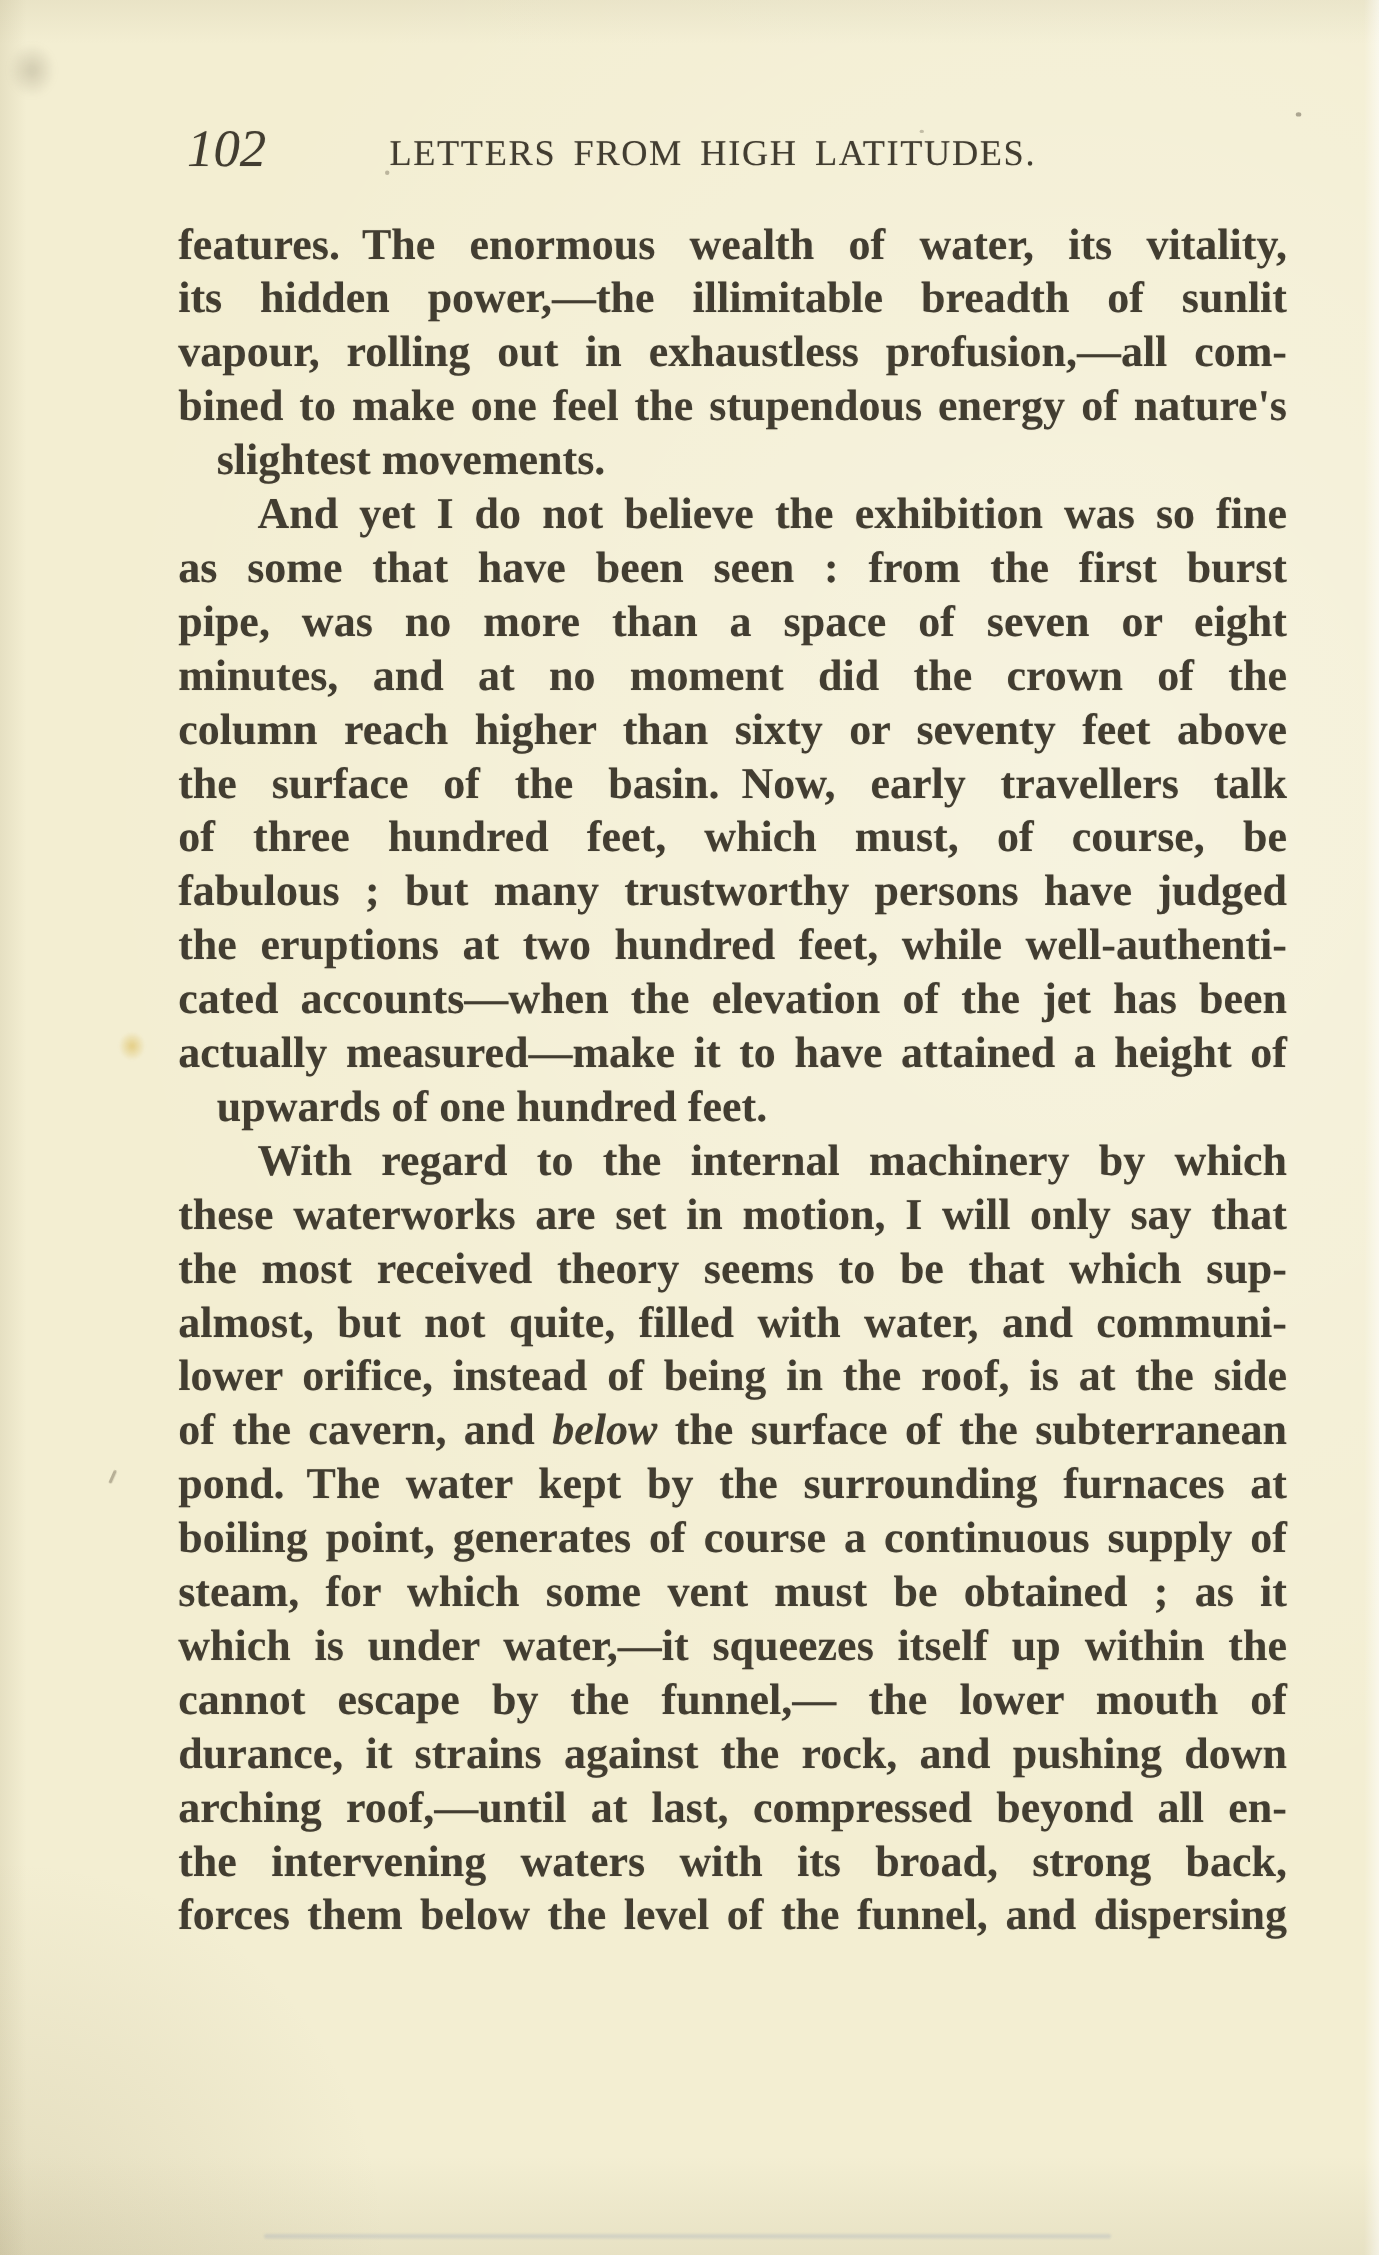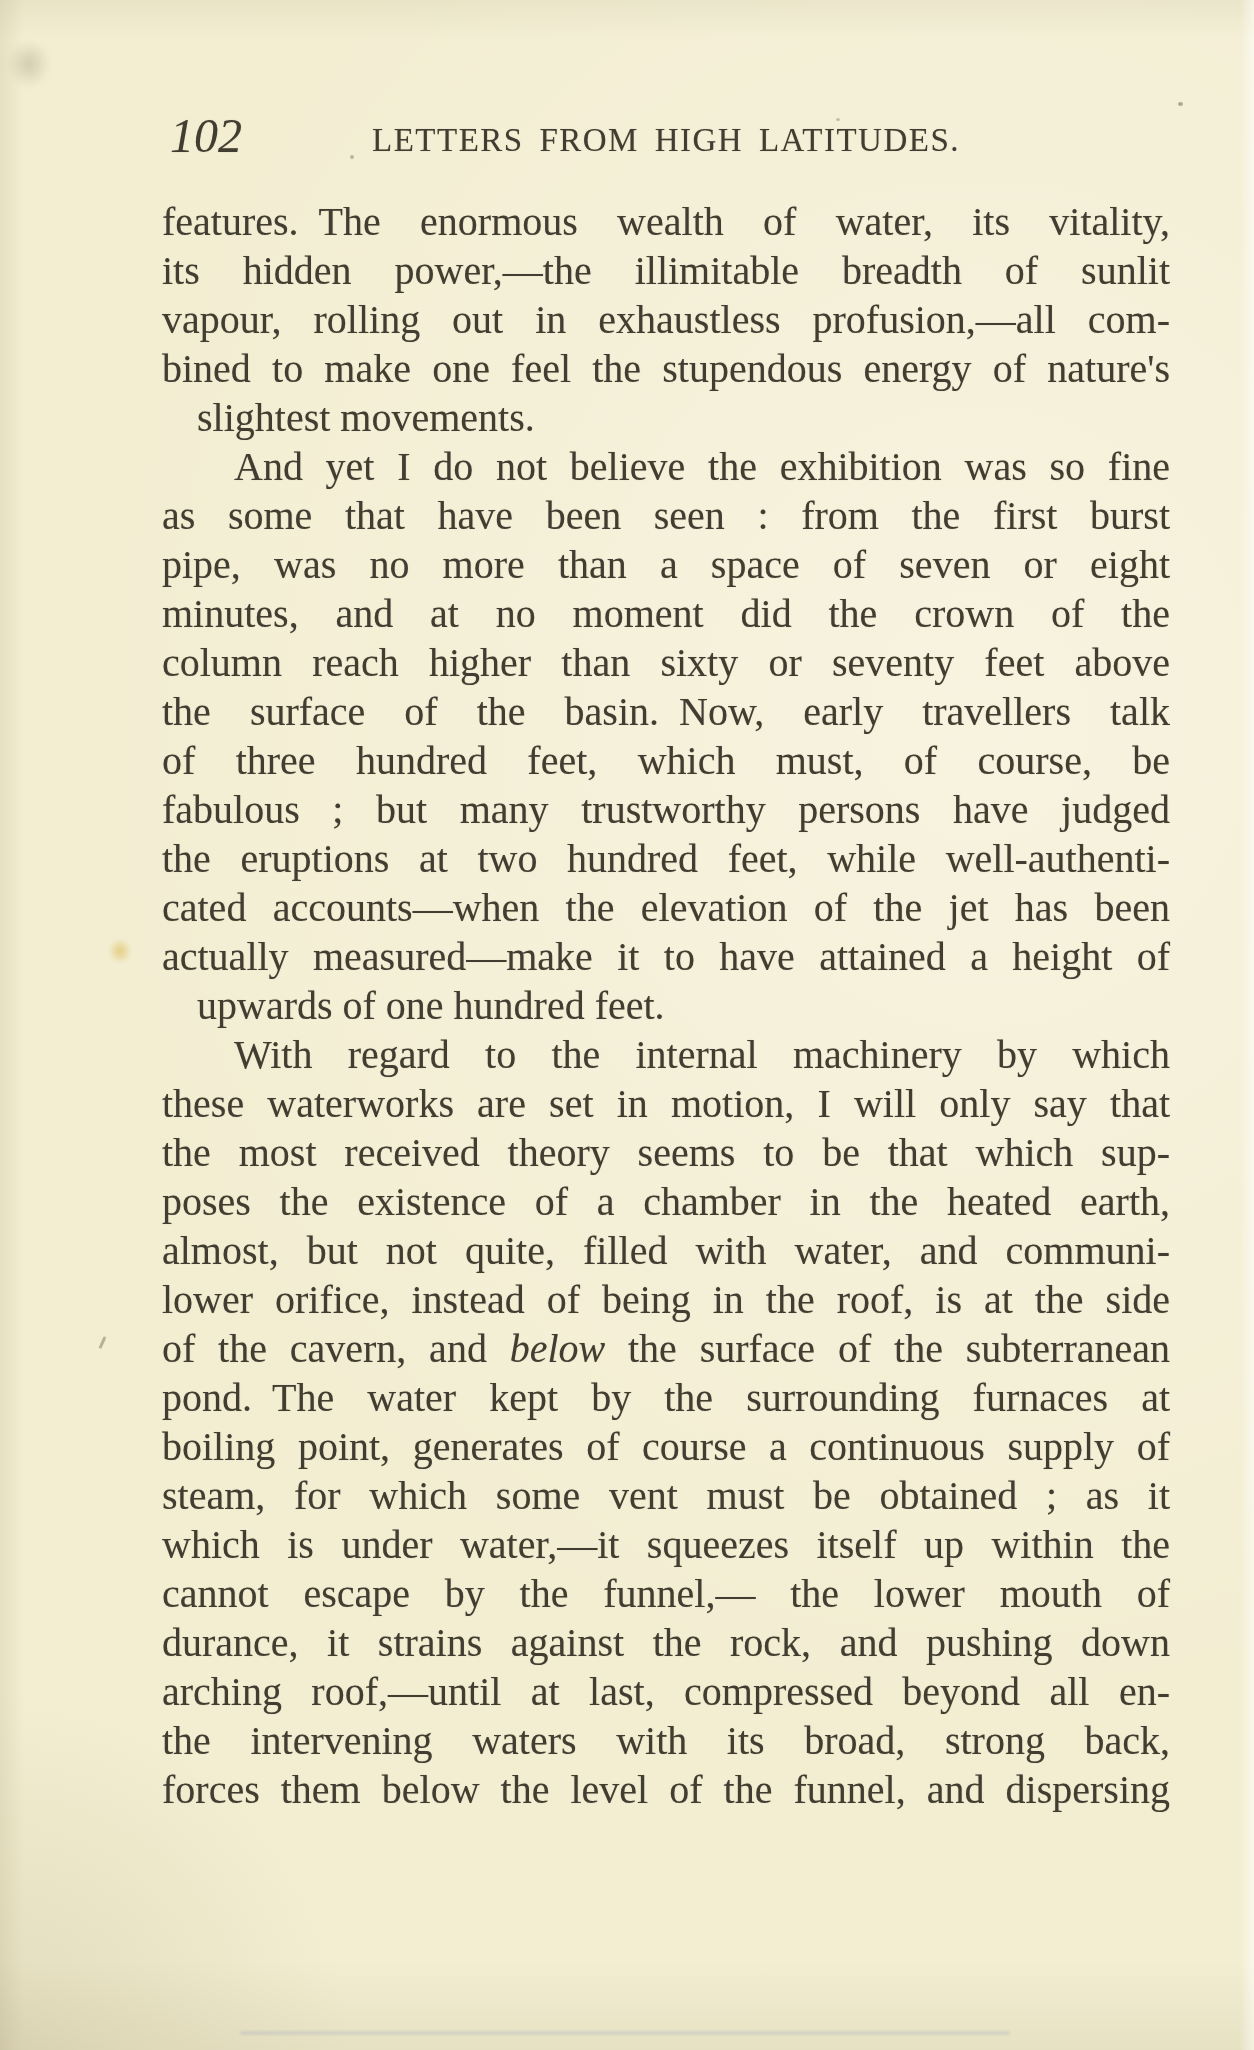--- a/index.html
+++ b/index.html
@@ -19,32 +19,32 @@
       radial-gradient(40% 25% at 0% 100%, rgba(150,135,92,0.18), rgba(150,135,92,0) 70%);
   }
   .page-number{
     position:absolute;left:170px;top:112px;
     font-size:48px;line-height:48px;color:var(--ink,#42.3d31);
     color:var(--ink,#423d31);
     text-shadow:0 0 1px rgba(66,60,48,.35);
     font-style:italic;
   }
   .running-title{
-    position:absolute;left:162px;top:122px;width:1008px;
+    position:absolute;left:144px;top:122px;width:1008px;
     text-align:center;font-size:33px;line-height:36px;
     letter-spacing:1.5px;word-spacing:6px;
     color:var(--ink,#423d31);
     text-shadow:0 0 1px rgba(66,60,48,.35);
   }
   .text-block{
     position:absolute;left:162px;top:197px;width:1008px;
     font-size:40px;line-height:49px;color:var(--ink,#423d31);
     text-shadow:0 0 1px rgba(66,60,48,.30);
   }
-  .line{text-align:justify;text-align-last:justify;height:49px;white-space:normal;}
+  .line{text-align:justify;text-align-last:justify;height:49px;white-space:normal;font-weight:bold;}
   .line.flush{text-align-last:left;margin-left:35px;}
   .line.indent{padding-left:72px;}
   .it{font-style:italic;}
   
   .corner-smudge{
     position:absolute;left:8px;top:40px;width:42px;height:48px;border-radius:50%;
     background:radial-gradient(closest-side, rgba(120,110,85,0.28), rgba(120,110,85,0));
     filter:blur(3px);
   }
   .yellow-stain{
@@ -98,21 +98,20 @@
     <div class="line"><span>the surface of the basin. Now, early travellers talk</span></div>
     <div class="line"><span>of three hundred feet, which must, of course, be</span></div>
     <div class="line"><span>fabulous ; but many trustworthy persons have judged</span></div>
     <div class="line"><span>the eruptions at two hundred feet, while well-authenti-</span></div>
     <div class="line"><span>cated accounts—when the elevation of the jet has been</span></div>
     <div class="line"><span>actually measured—make it to have attained a height of</span></div>
     <div class="line flush"><span>upwards of one hundred feet.</span></div>
     <div class="line indent"><span>With regard to the internal machinery by which</span></div>
     <div class="line"><span>these waterworks are set in motion, I will only say that</span></div>
     <div class="line"><span>the most received theory seems to be that which sup-</span></div>
-    <div class="line"><span>poses the existence of a chamber in the heated earth,</span></div>
     <div class="line"><span>almost, but not quite, filled with water, and communi-</span></div>
     <div class="line"><span>lower orifice, instead of being in the roof, is at the side</span></div>
     <div class="line"><span>of the cavern, and </span><span class="it">below</span><span> the surface of the subterranean</span></div>
     <div class="line"><span>pond. The water kept by the surrounding furnaces at</span></div>
     <div class="line"><span>boiling point, generates of course a continuous supply of</span></div>
     <div class="line"><span>steam, for which some vent must be obtained ; as it</span></div>
     <div class="line"><span>which is under water,—it squeezes itself up within the</span></div>
     <div class="line"><span>cannot escape by the funnel,— the lower mouth of</span></div>
     <div class="line"><span>durance, it strains against the rock, and pushing down</span></div>
     <div class="line"><span>arching roof,—until at last, compressed beyond all en-</span></div>

